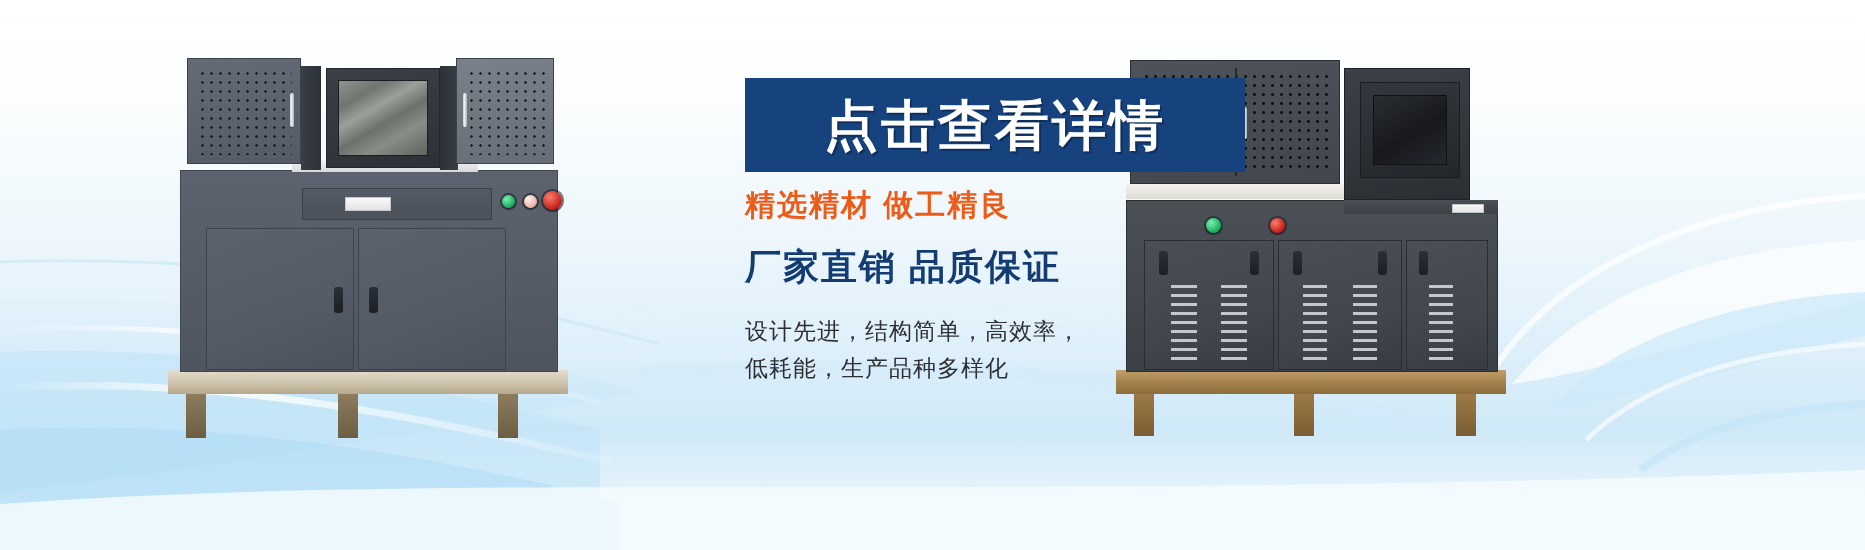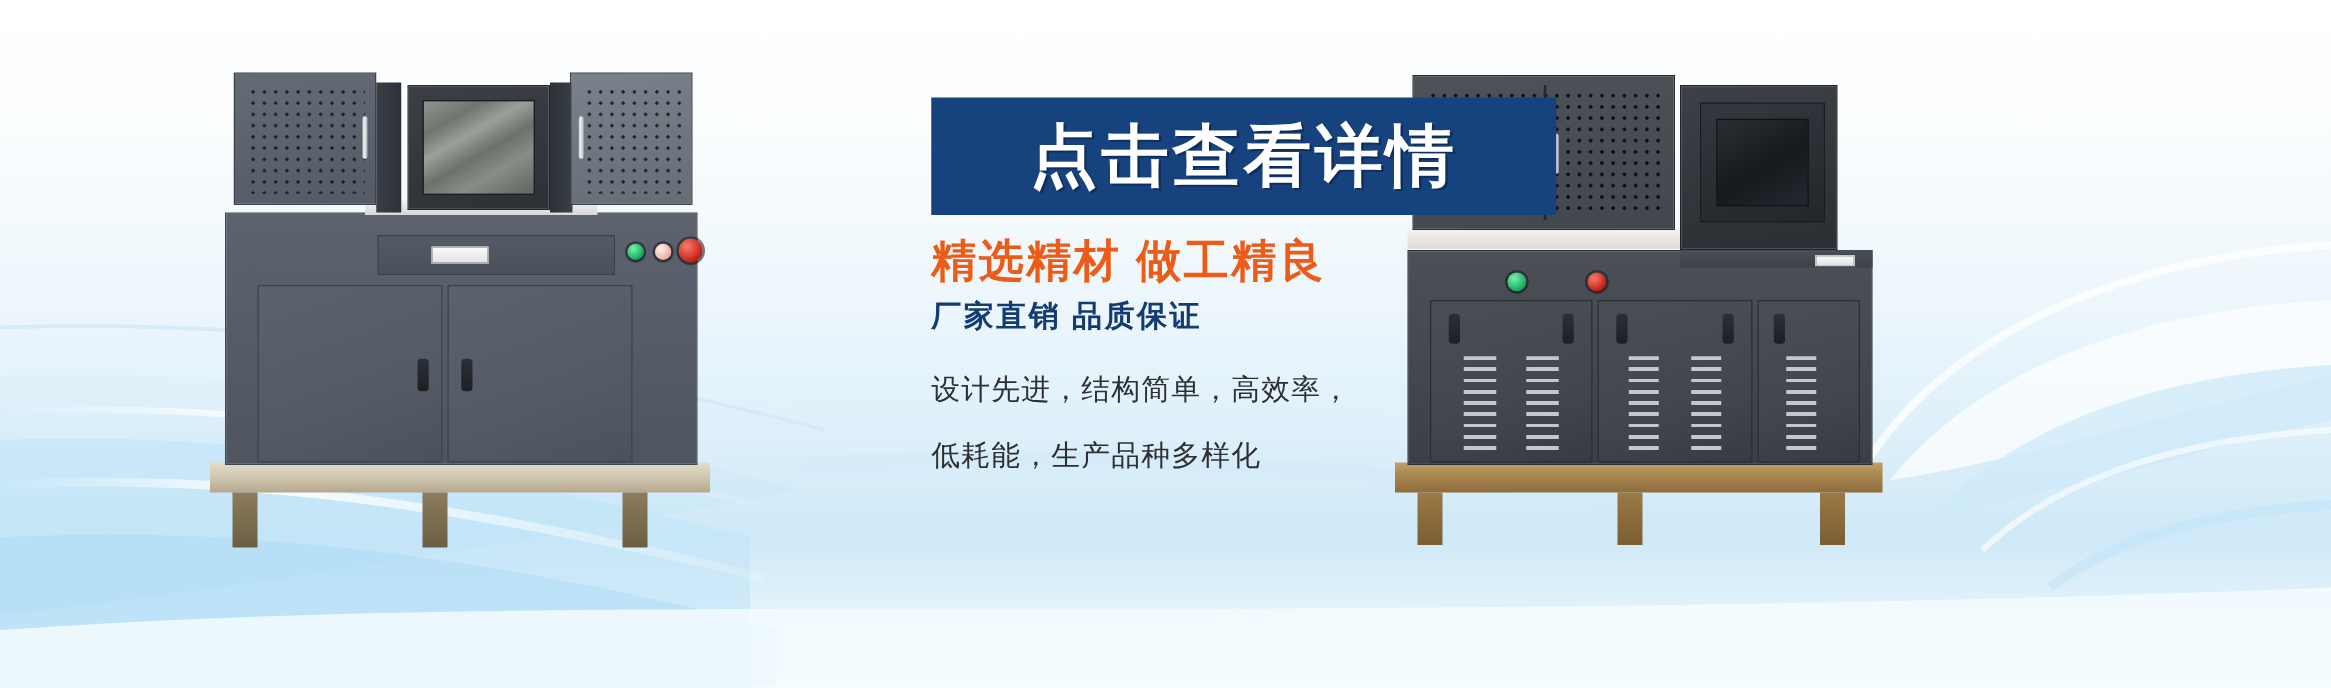--- a/index.html
+++ b/index.html
@@ -63,25 +63,25 @@
   .title-bar{
     width:500px;height:94px;background:#16427e;
     display:flex;align-items:center;justify-content:center;
   }
   .title-bar .title-text{
     color:#ffffff;font-size:54px;font-weight:bold;letter-spacing:3px;
     line-height:1;white-space:nowrap;
     text-shadow:2px 2px 0 rgba(10,32,66,.55);
   }
   .sub-orange{
-    margin-top:14px;color:#ec5b17;font-size:36px;font-weight:bold;
+    margin-top:14px;color:#ec5b17;font-size:30px;font-weight:bold;
     letter-spacing:2px;white-space:nowrap;line-height:1.25;
   }
   .sub-blue{
-    margin-top:8px;color:#123c72;font-size:24px;font-weight:bold;
+    margin-top:20px;color:#123c72;font-size:36px;font-weight:bold;
     letter-spacing:2px;white-space:nowrap;line-height:1.25;
   }
   .desc{margin-top:24px;color:#2d2f33;font-size:23px;line-height:1.62;letter-spacing:1px;white-space:nowrap;}
   .cta{
     margin-top:20px;display:inline-flex;align-items:center;justify-content:center;
     width:300px;height:66px;border-radius:12px;
     background:linear-gradient(180deg,#f5721f 0%,#ee6316 55%,#e55a11 100%);
     box-shadow:0 2px 5px rgba(0,0,0,.18);cursor:pointer;
   }
   .cta .cta-text{
@@ -228,17 +228,17 @@
   <div class="content">
 
     <div class="title-bar">
       <span class="title-text">点击查看详情</span>
     </div>
 
     <div class="sub-orange">精选精材  做工精良</div>
     <div class="sub-blue">厂家直销  品质保证</div>
 
     <div class="desc">设计先进，结构简单，高效率，</div>
-    <div class="desc" style="margin-top:16px;">低耗能，生产品种多样化</div>
+    <div class="desc" style="margin-top:0;">低耗能，生产品种多样化</div>
 
   </div>
 
 </div>
 
 </body></html>

